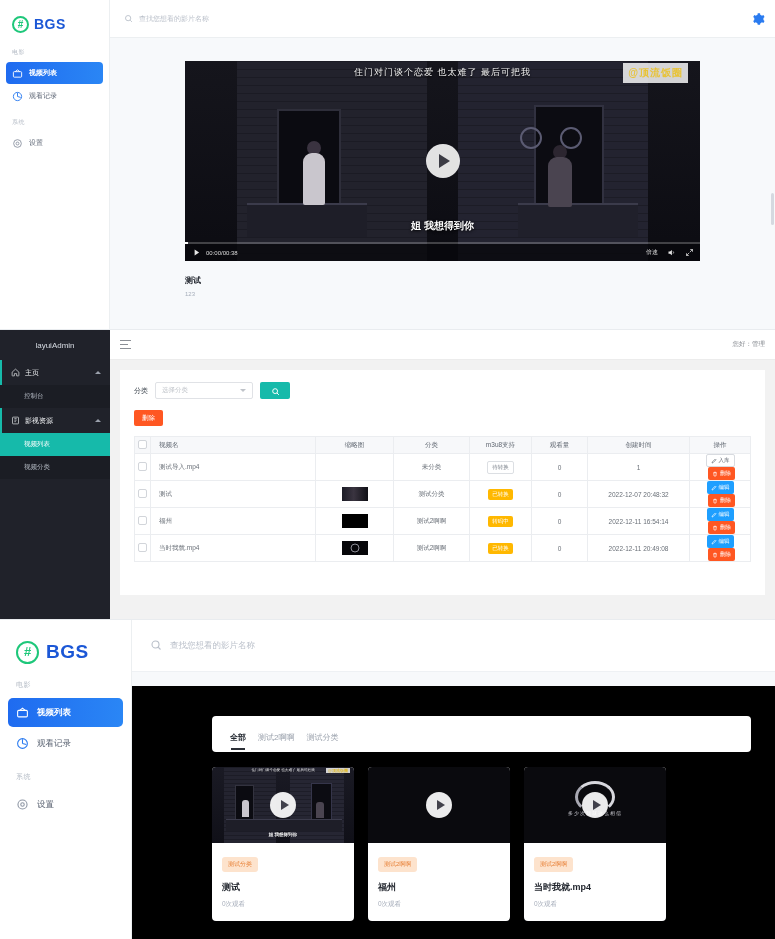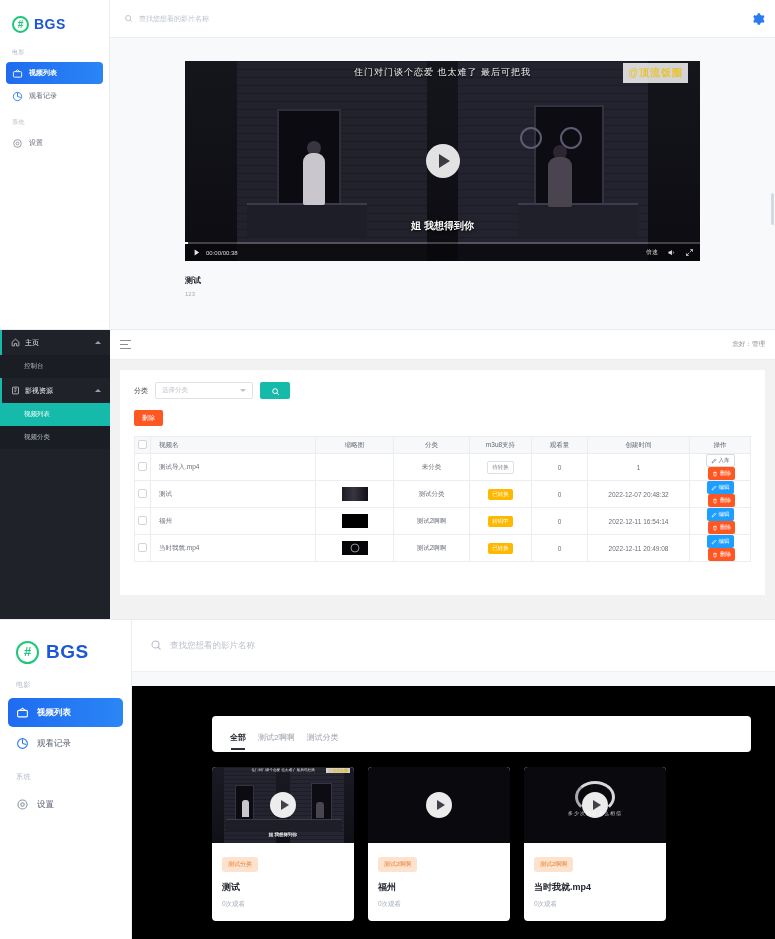--- a/index.html
+++ b/index.html
@@ -292,20 +292,21 @@
       <div class="p1-title">测试</div>
       <div class="p1-desc">123</div>
     </div>
     <div class="p1-scroll"></div>
   </div>
 </div>
 
 <div class="panel2">
 
   <div class="p2-sidebar">
+    <div class="p2-logo">layuiAdmin</div>
 
     <div class="p2-nav-item open">
       <span class="p2-nav-ic">
         <svg viewBox="0 0 24 24" fill="none" stroke="currentColor" stroke-width="2">
             <path d="M3 11 12 3l9 8v9a1 1 0 0 1-1 1h-5v-6H9v6H4a1 1 0 0 1-1-1z"></path>
           </svg>
       </span>
       <span>主页</span>
       <span class="p2-caret"></span>
     </div>

